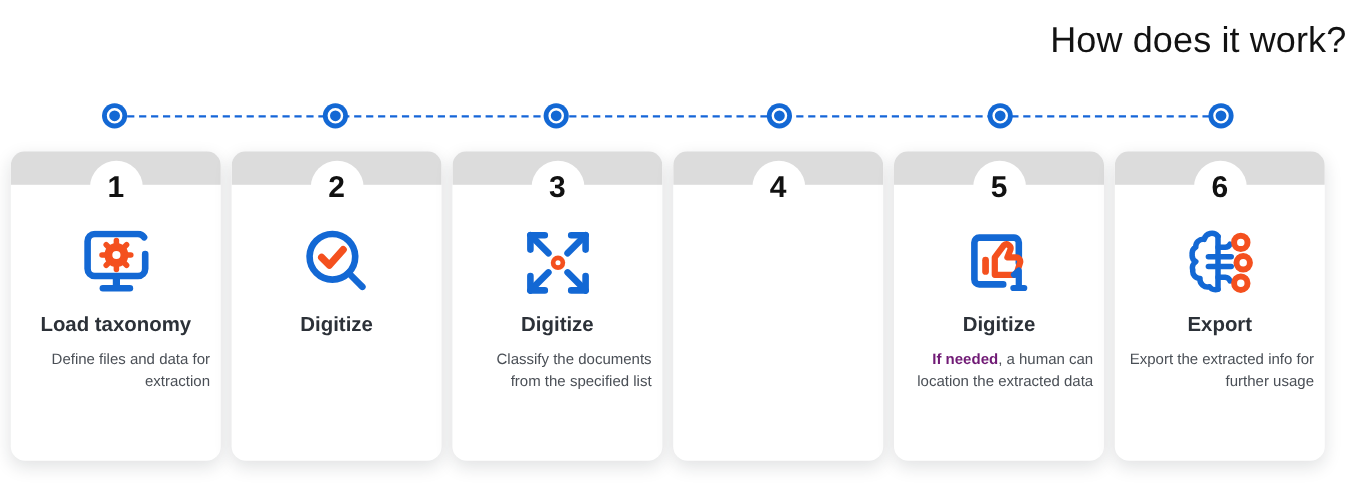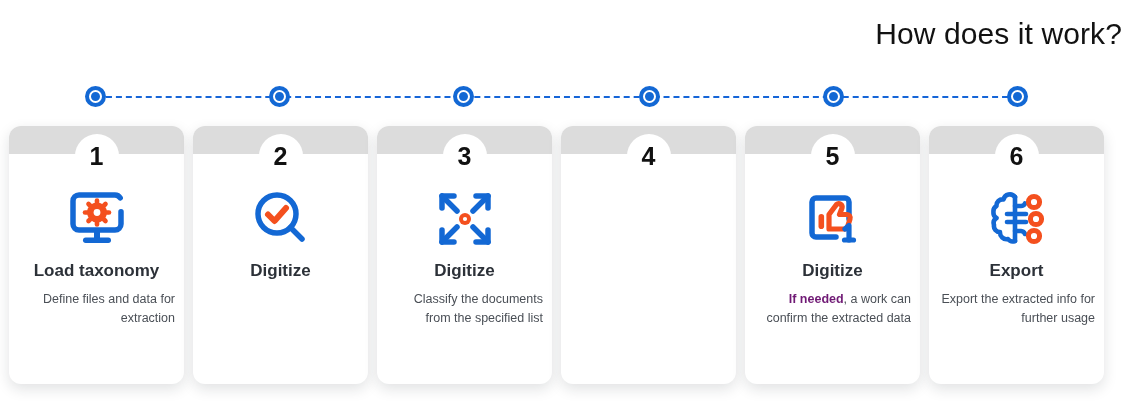--- a/index.html
+++ b/index.html
@@ -251,21 +251,21 @@
         <div class="icon-wrap">
           <svg width="56" height="56" viewBox="0 0 56 56">
             <path d="M44 28 L44 11 A4 4 0 0 0 40 7 L11 7 A4 4 0 0 0 7 11 L7 42 A4 4 0 0 0 11 46 L31 46" fill="none" stroke="#1368d4" stroke-width="5.5" stroke-linecap="round"></path>
             <rect x="13.5" y="23" width="5.6" height="15" rx="2.8" fill="#f4501e"></rect>
             <path d="M24 38 L24 23.5 L31.5 13.5 A3.4 3.4 0 0 1 37 17 L34.5 23.5 L42 23.5 A3.4 3.4 0 0 1 45 28 L42.5 36 A3.5 3.5 0 0 1 39 38 Z" fill="none" stroke="#f4501e" stroke-width="5.2" stroke-linejoin="round"></path>
             <path d="M40 38 L44 34.5 L44 49" fill="none" stroke="#1368d4" stroke-width="5.2" stroke-linecap="round" stroke-linejoin="round"></path>
             <line x1="39.5" y1="49" x2="48.5" y2="49" stroke="#1368d4" stroke-width="5.2" stroke-linecap="round"></line>
           </svg>
         </div>
         <div class="card-title">Digitize</div>
-        <div class="card-desc"><b>If needed</b><span>, a work can confirm the extracted data</span></div>
+        <div class="card-desc"><b>If needed</b><span>, a human can location the extracted data</span></div>
       </div>
     </div>
 
     <div class="card">
       <div class="card-head"></div>
       <div class="card-num">6</div>
       <div class="card-body">
         <div class="icon-wrap">
           <svg width="58" height="56" viewBox="0 0 58 56">
             <path d="M27 6 A6.5 6.5 0 0 0 15.5 8.5 A6 6 0 0 0 8.5 15 A6 6 0 0 0 5.5 21 A6 6 0 0 0 8.5 27 A6 6 0 0 0 6 34 A6 6 0 0 0 12 41 A6.5 6.5 0 0 0 20 48 A6 6 0 0 0 27 50" fill="none" stroke="#1368d4" stroke-width="4.6" stroke-linecap="round" stroke-linejoin="round"></path>

